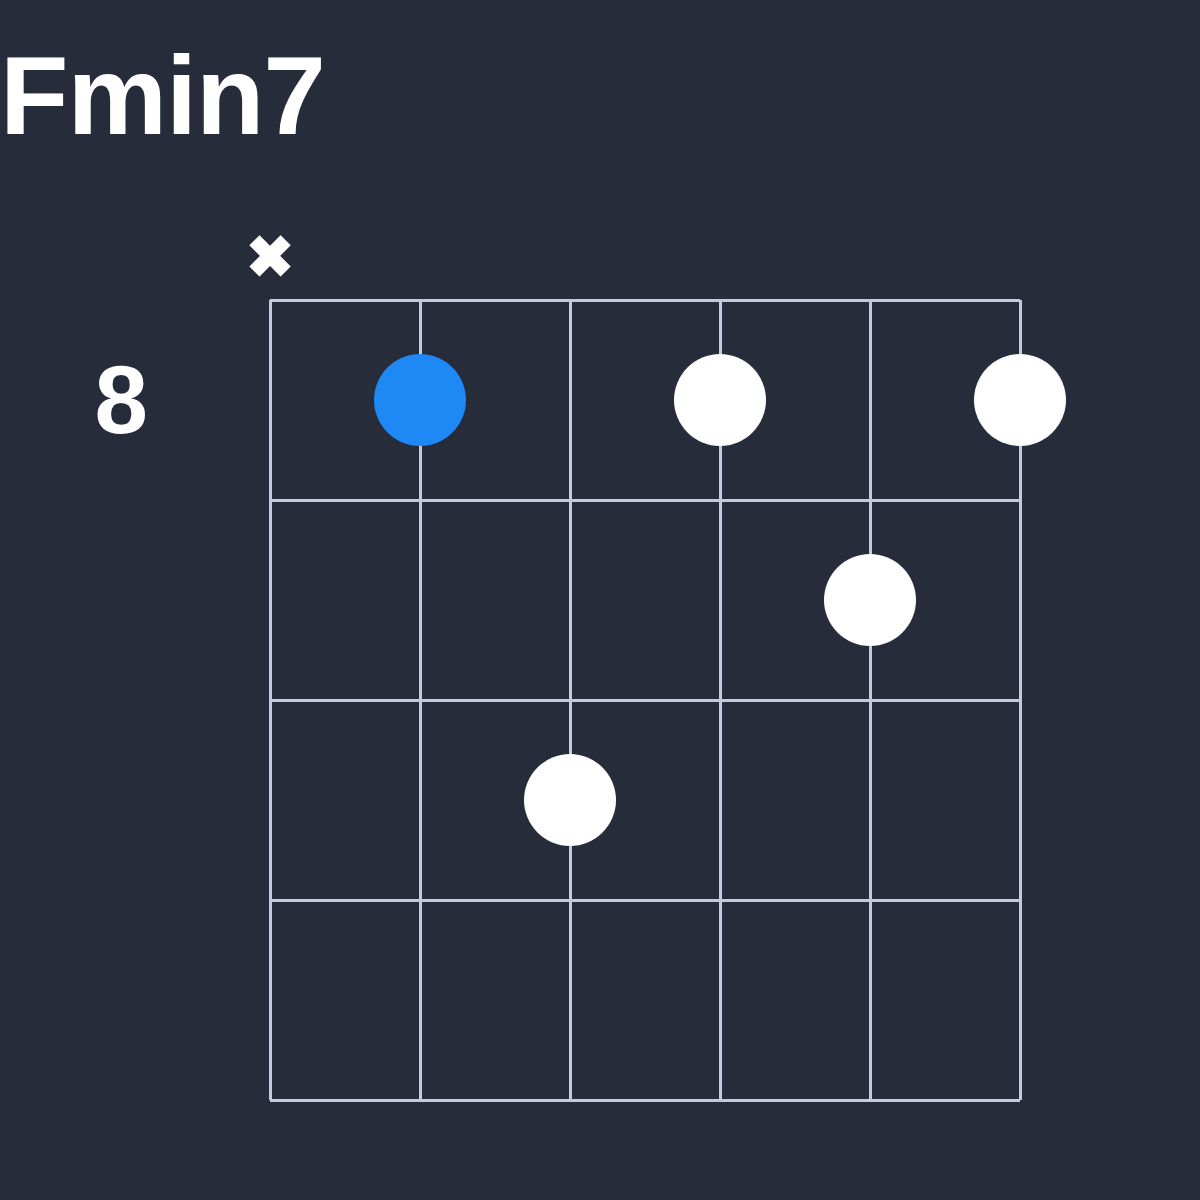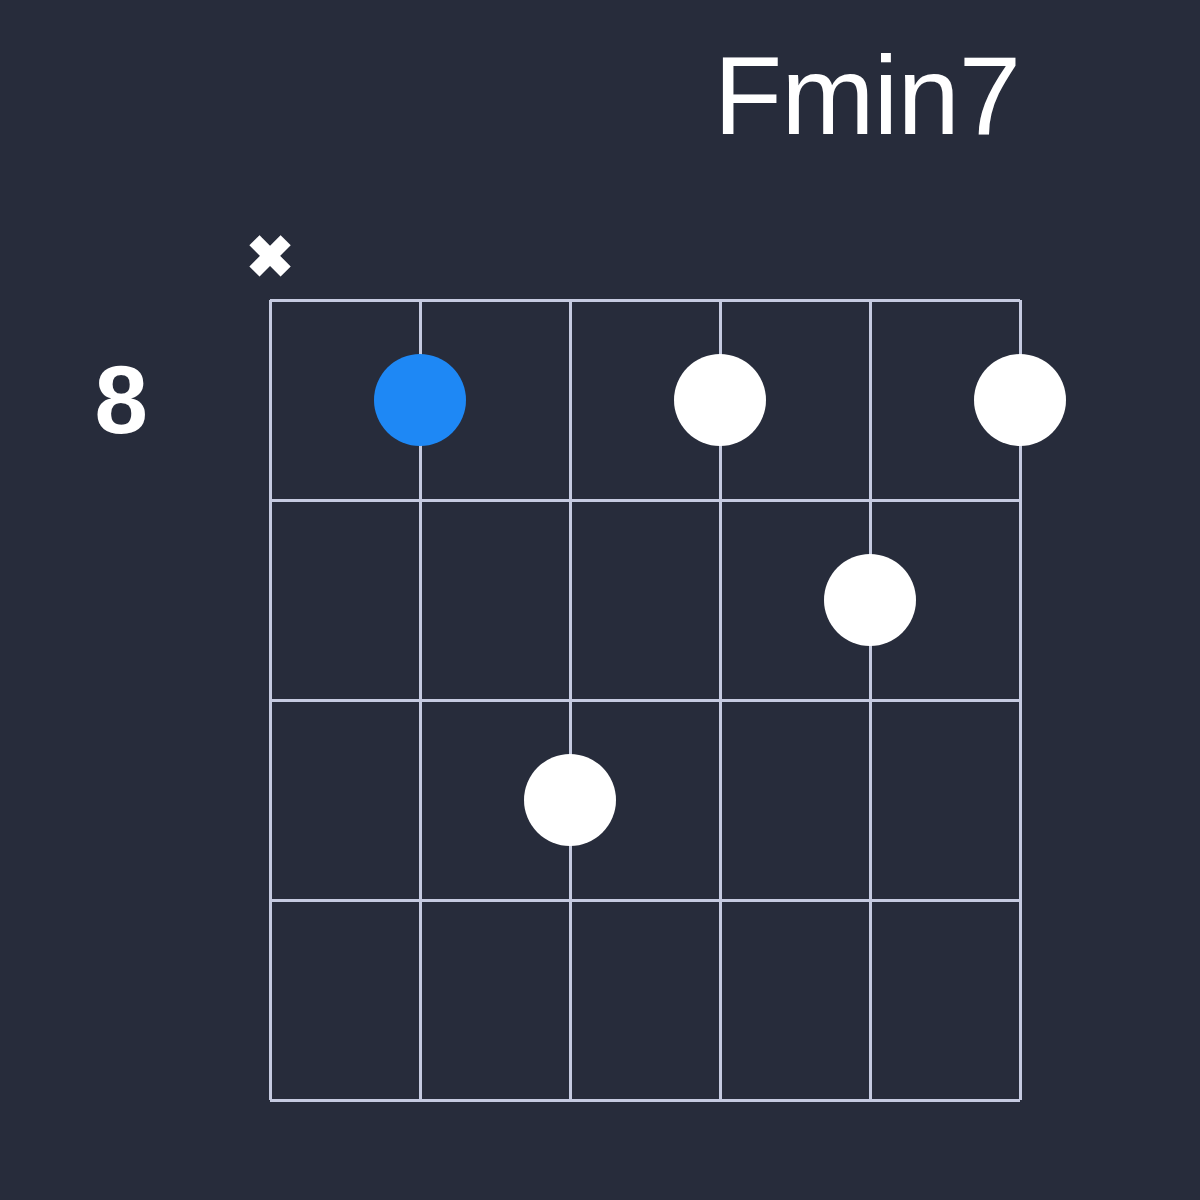--- a/index.html
+++ b/index.html
@@ -19,23 +19,23 @@
     width: 1200px;
     height: 1200px;
     background: #272c3b;
   }
   
   #chord-title {
     position: absolute;
     left: 0;
     top: 40px;
     width: 1020px;
-    text-align: right;
+    text-align: left;
     font-size: 112px;
-    font-weight: normal;
+    font-weight: bold;
     line-height: 1;
     color: #ffffff;
     letter-spacing: -1px;
     user-select: none;
   }
   
   #fret-position-label {
     position: absolute;
     left: 0px;
     top: 348px;

